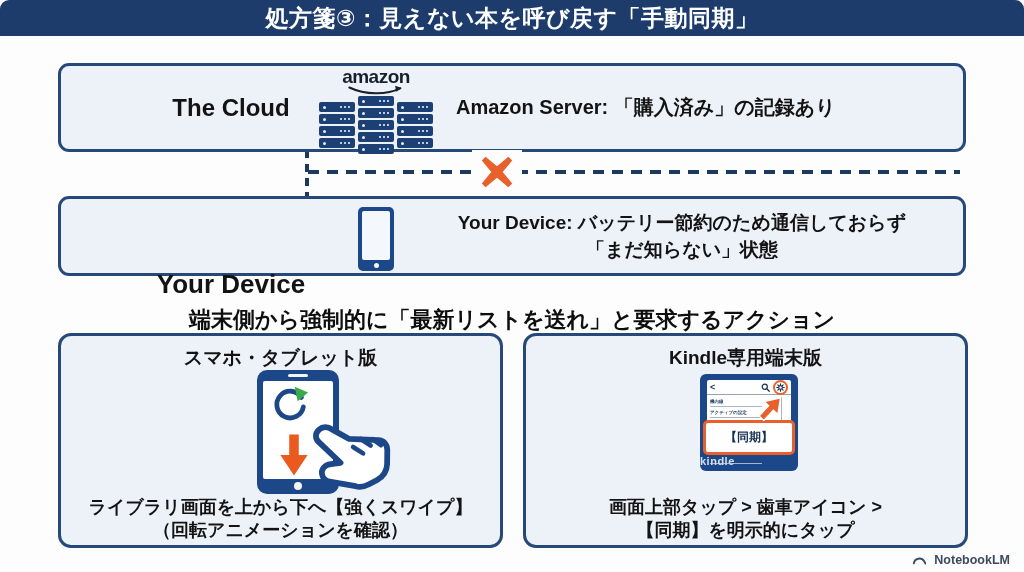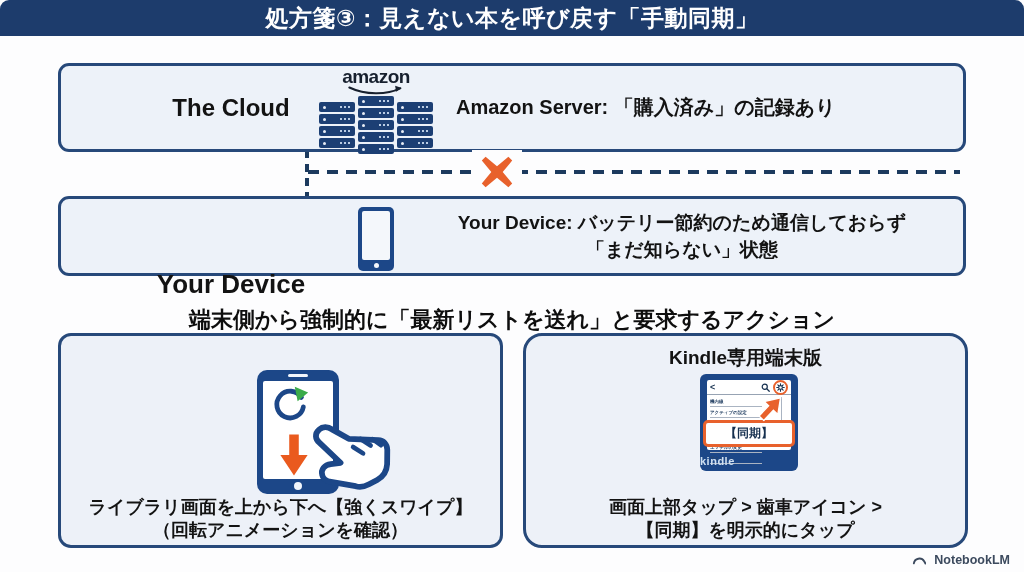--- a/index.html
+++ b/index.html
@@ -58,21 +58,21 @@
     font-size:19px; font-weight:800; color:#131313; line-height:27px; text-align:center; }
 
   
   .action-heading { position:absolute; left:0; top:294px; width:1024px; text-align:center;
     font-size:22px; font-weight:800; color:#0e0e0e;margin-top:11px; }
 
   
   .panel { position:absolute; top:333px; width:445px; height:215px;
     background:#edf1f8; border:3px solid #27497a; border-radius:13px; }
   .panel-left { left:58px; }
-  .panel-right { left:523px;border-radius:19px; }
+  .panel-right { left:523px; }
   .panel-title { position:absolute; top:9px; left:0; right:0; text-align:center;
     font-size:19px; font-weight:800; color:#131313; }
   .panel-caption { position:absolute; left:0; right:0; text-align:center;
     font-size:18px; font-weight:800; color:#131313; line-height:23px; }
   .cap1 { top:160px; } .cap2 { top:183px; }
 
   
   .swipe-illo { position:absolute; left:182px; top:34px; width:170px; height:126px; }
   .phone-frame { position:absolute; left:14px; top:0; width:82px; height:124px;
     background:#1c4788; border-radius:10px; }
@@ -97,21 +97,21 @@
   .kindle-top-spacer { flex:1; }
   .kindle-search { width:9px; height:9px; margin-right:3px; }
   .gear-ring { width:15px; height:15px; border:2.5px solid #e8612c; border-radius:50%;
     display:flex; align-items:center; justify-content:center; background:#fff; }
   .gear-svg { width:9px; height:9px; }
   .kindle-menu { position:absolute; left:3px; top:18px; width:52px; }
   .kindle-item { font-size:4.5px; font-weight:700; color:#2a4668; border-bottom:.6px solid #aab4c2;
     padding:1px 0 2px 0; margin-bottom:2px; white-space:nowrap; overflow:hidden; }
   .kindle-menu2 { position:absolute; left:3px; top:64px; width:52px; }
   .kindle-scrollline { position:absolute; right:9px; top:17px; bottom:8px; width:1px; background:#aab4c2; }
-  .sync-box { position:absolute; left:-4px; right:-4px; top:40px; height:27px;
+  .sync-box { position:absolute; left:-4px; right:-4px; top:40px; height:35px;
     border:3px solid #e8612c; border-radius:5px; background:#fff; z-index:3;
     display:flex; align-items:center; justify-content:center;
     font-size:12px; font-weight:800; color:#16304f; }
   .kindle-arrow { position:absolute; right:9px; top:13px; width:22px; height:30px;
     transform:rotate(43deg); z-index:4; }
   .kindle-brand { position:absolute; left:0; right:0; bottom:4px; 
     font-size:11px; color:#cfe0f2; font-weight:600; letter-spacing:.5px; }
 
   
   .watermark { position:absolute; right:14px; bottom:5px; display:flex; align-items:center; gap:8px;
@@ -173,20 +173,21 @@
     <div class="tablet-icon"></div>
     <div class="device-desc">
       <div>Your Device: バッテリー節約のため通信しておらず</div>
       <div>「まだ知らない」状態</div>
     </div>
   </div>
 
   <div class="action-heading">端末側から強制的に「最新リストを送れ」と要求するアクション</div>
 
   <div class="panel panel-left">
+    <div class="panel-title">スマホ・タブレット版</div>
 
     <div class="swipe-illo">
       <div class="phone-frame">
         <div class="phone-speaker"></div>
         <div class="phone-home"></div>
       </div>
       <svg class="refresh-icon" viewBox="0 0 44 44">
         <path d="M34 14 A 14 14 0 1 0 36 24" fill="none" stroke="#1c4788" stroke-width="5" stroke-linecap="round"></path>
         <path d="M27 3 L41 9 L30 18 Z" fill="#3aab4a"></path>
       </svg>

